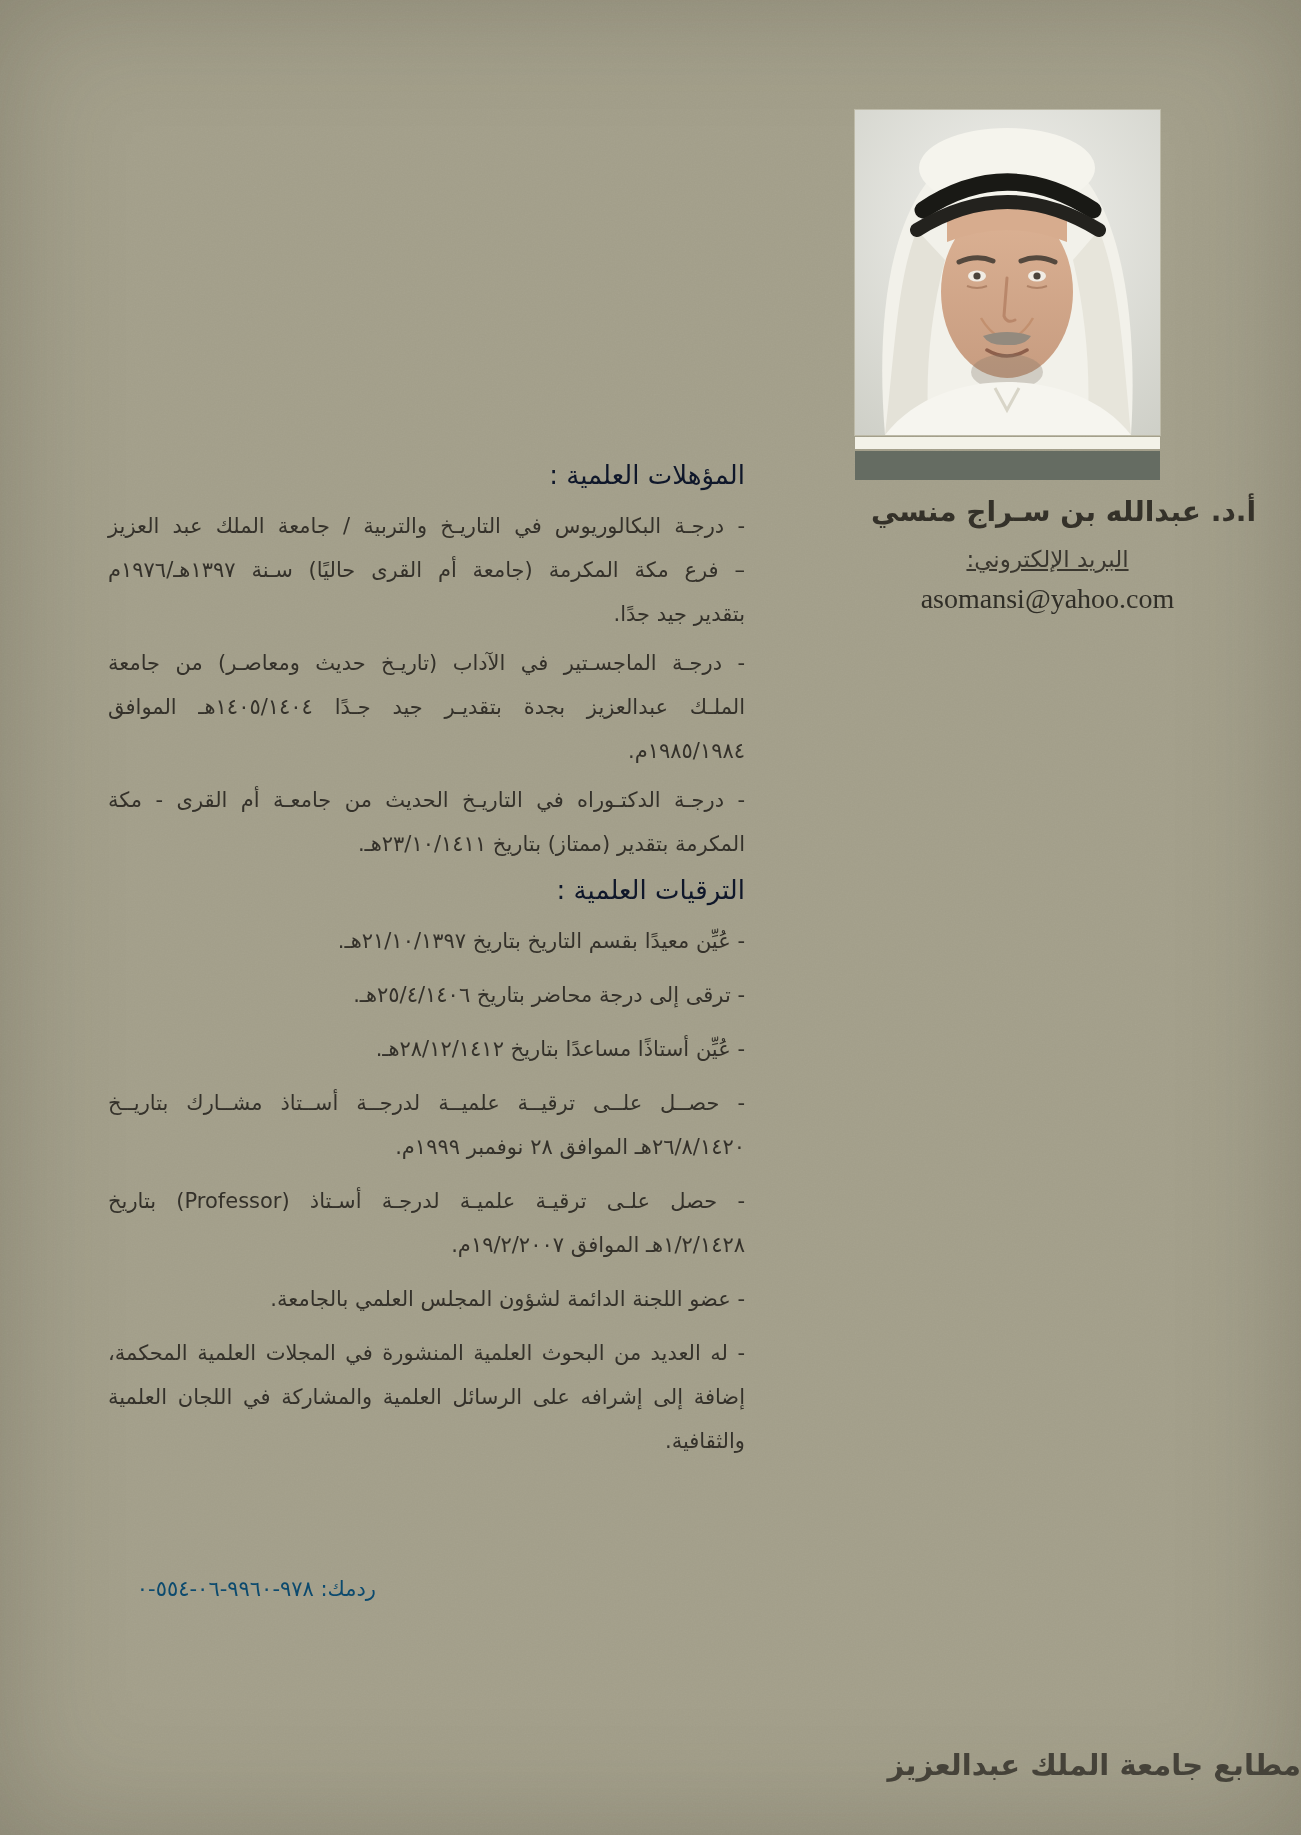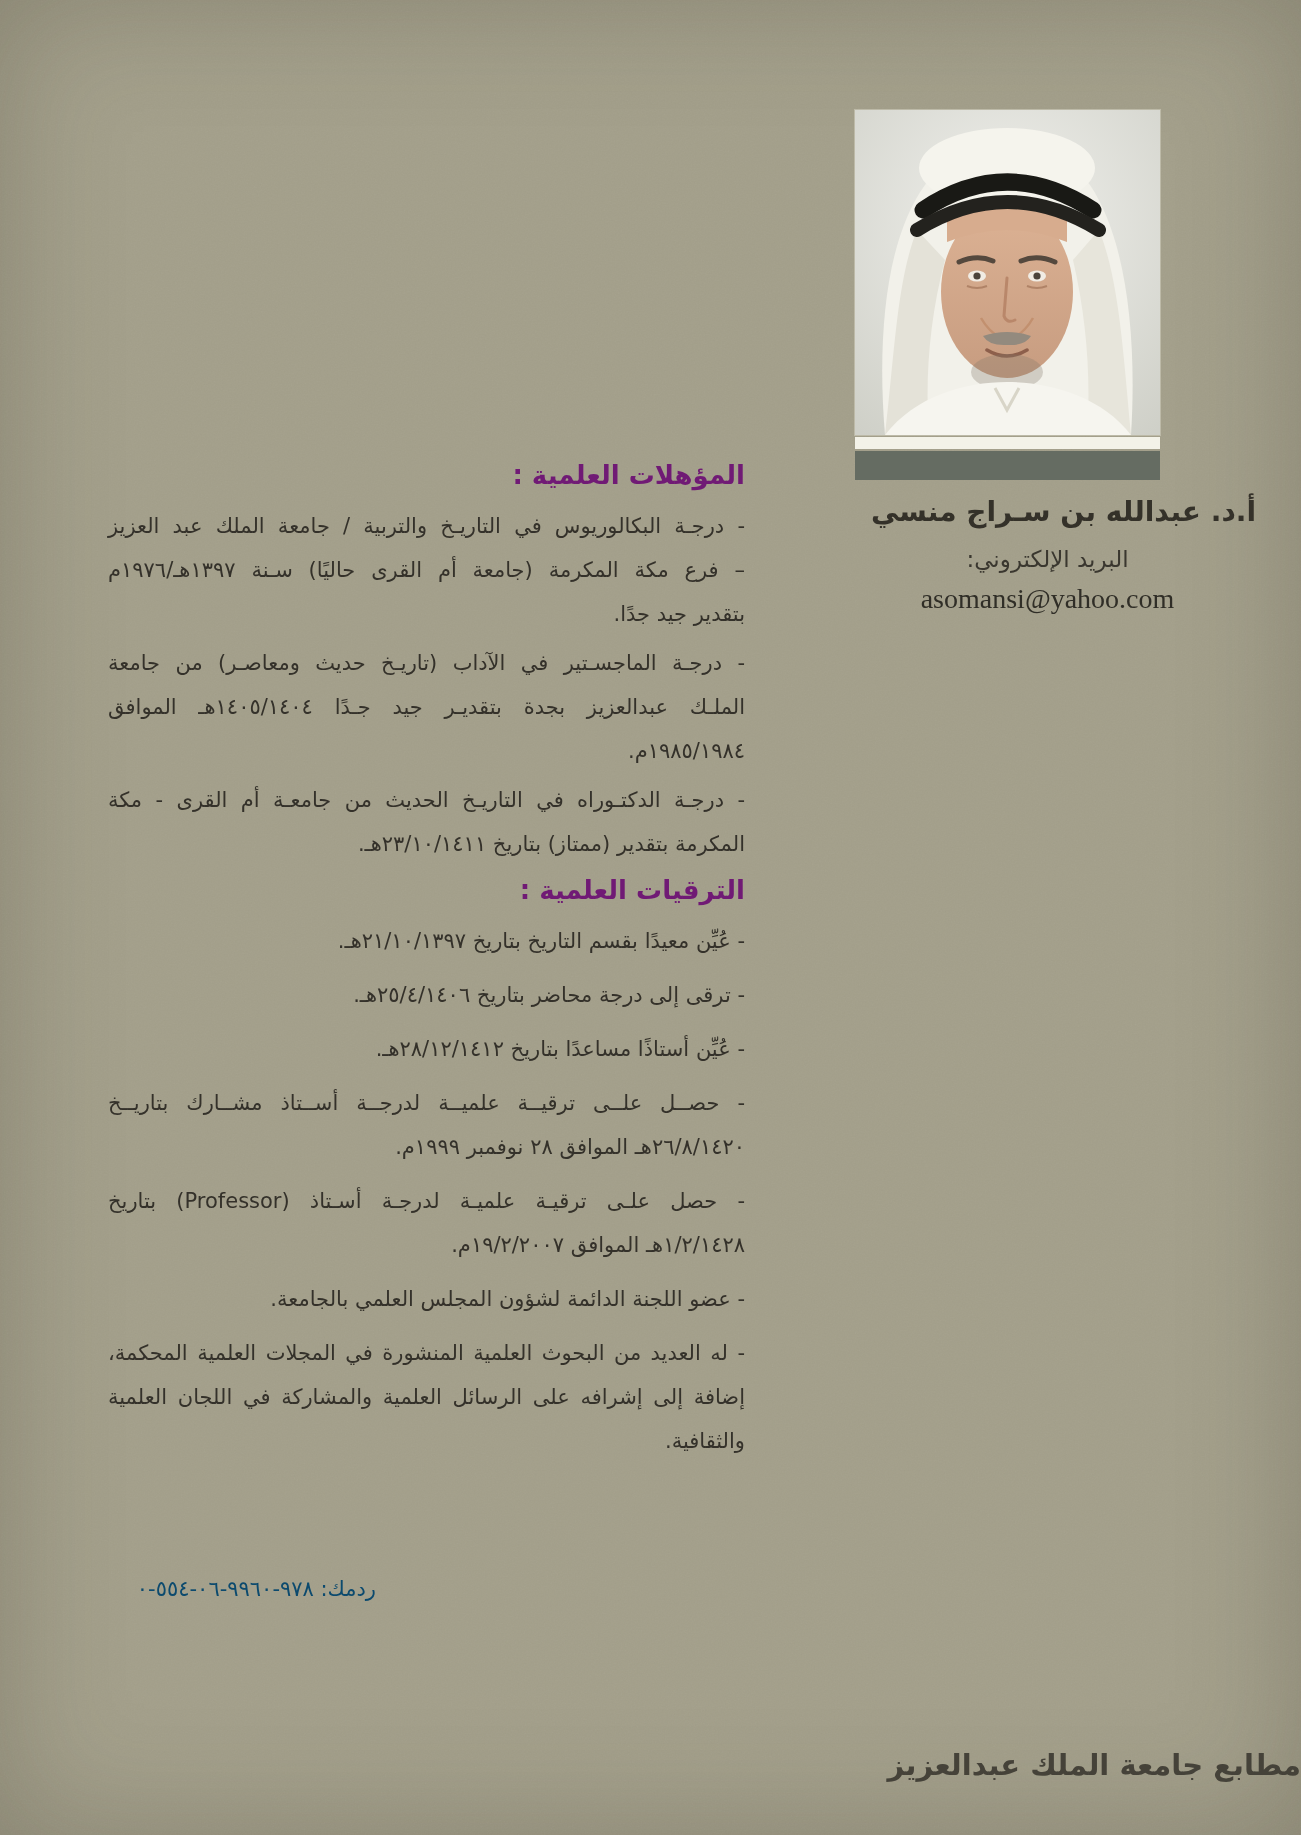--- a/index.html
+++ b/index.html
@@ -21,36 +21,36 @@
 
   .author-name {
     position:absolute; left:838px; top:492px; width:418px;
     direction:rtl; 
     font-size:28px; font-weight:bold; color:#343129; line-height:40px;
     letter-spacing:0;
   }
   .email-label {
     position:absolute; left:840px; top:543px; width:415px;
     direction:rtl; text-align:center;
-    font-size:23px; color:#3a372f; line-height:32px;
+    font-size:23px; color:#3a372f; line-height:32px;text-decoration:underline;
   }
   .email-value {
     position:absolute; left:840px; top:580px; width:415px;
     direction:ltr; text-align:center;
     font-family:"Liberation Serif", serif;
     font-size:28px; color:#302e27; line-height:38px;
   }
 
   
   .main-col {
     position:absolute; left:108px; top:450px; width:637px;
     direction:rtl; color:#34312a;
   }
   .sec-title {
-    font-size:26px; font-weight:bold; color:#701a75;
+    font-size:26px; font-weight:normal; color:#0f172a;
     line-height:38px; margin:6px 0 10px 0; text-align:right;
   }
   .section + .section .sec-title { margin-top:4px; }
   .item { margin-bottom:5px; }
   .sec-1 .item { margin-bottom:10px; }
   .line {
     font-size:21px; line-height:44px; height:44px;
     white-space:nowrap; overflow:visible;
   }
   .line.j { text-align:justify; text-align-last:justify; white-space:normal; }

